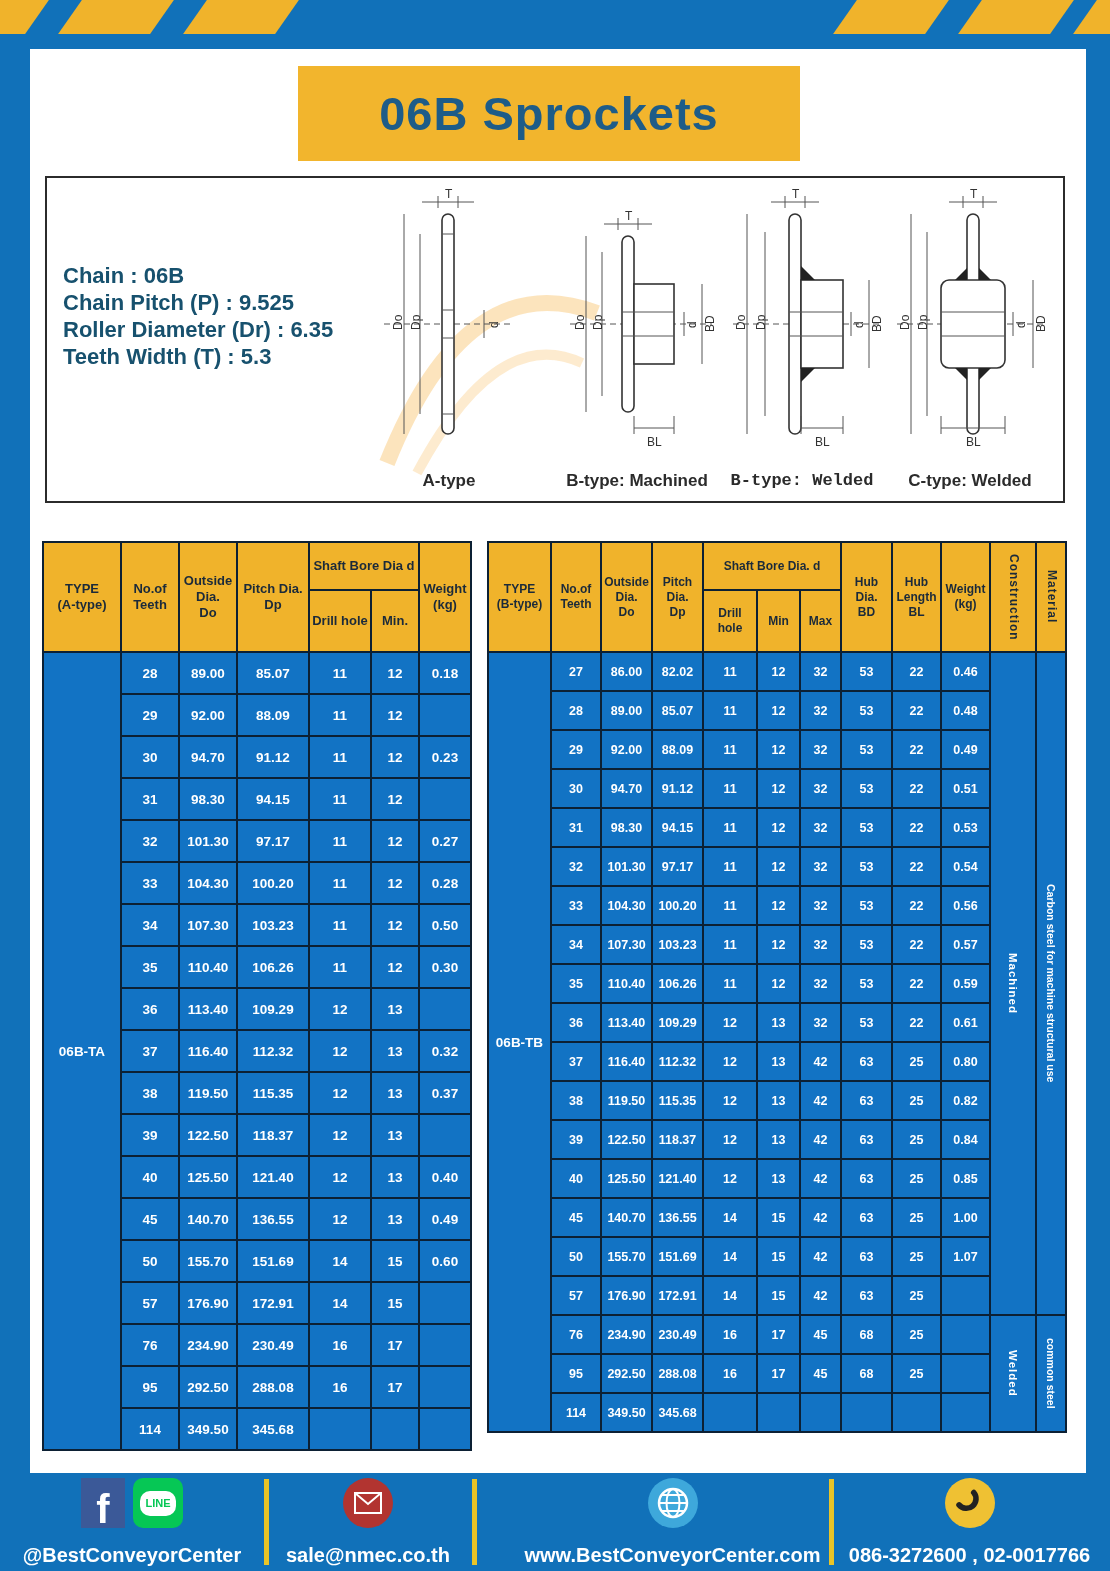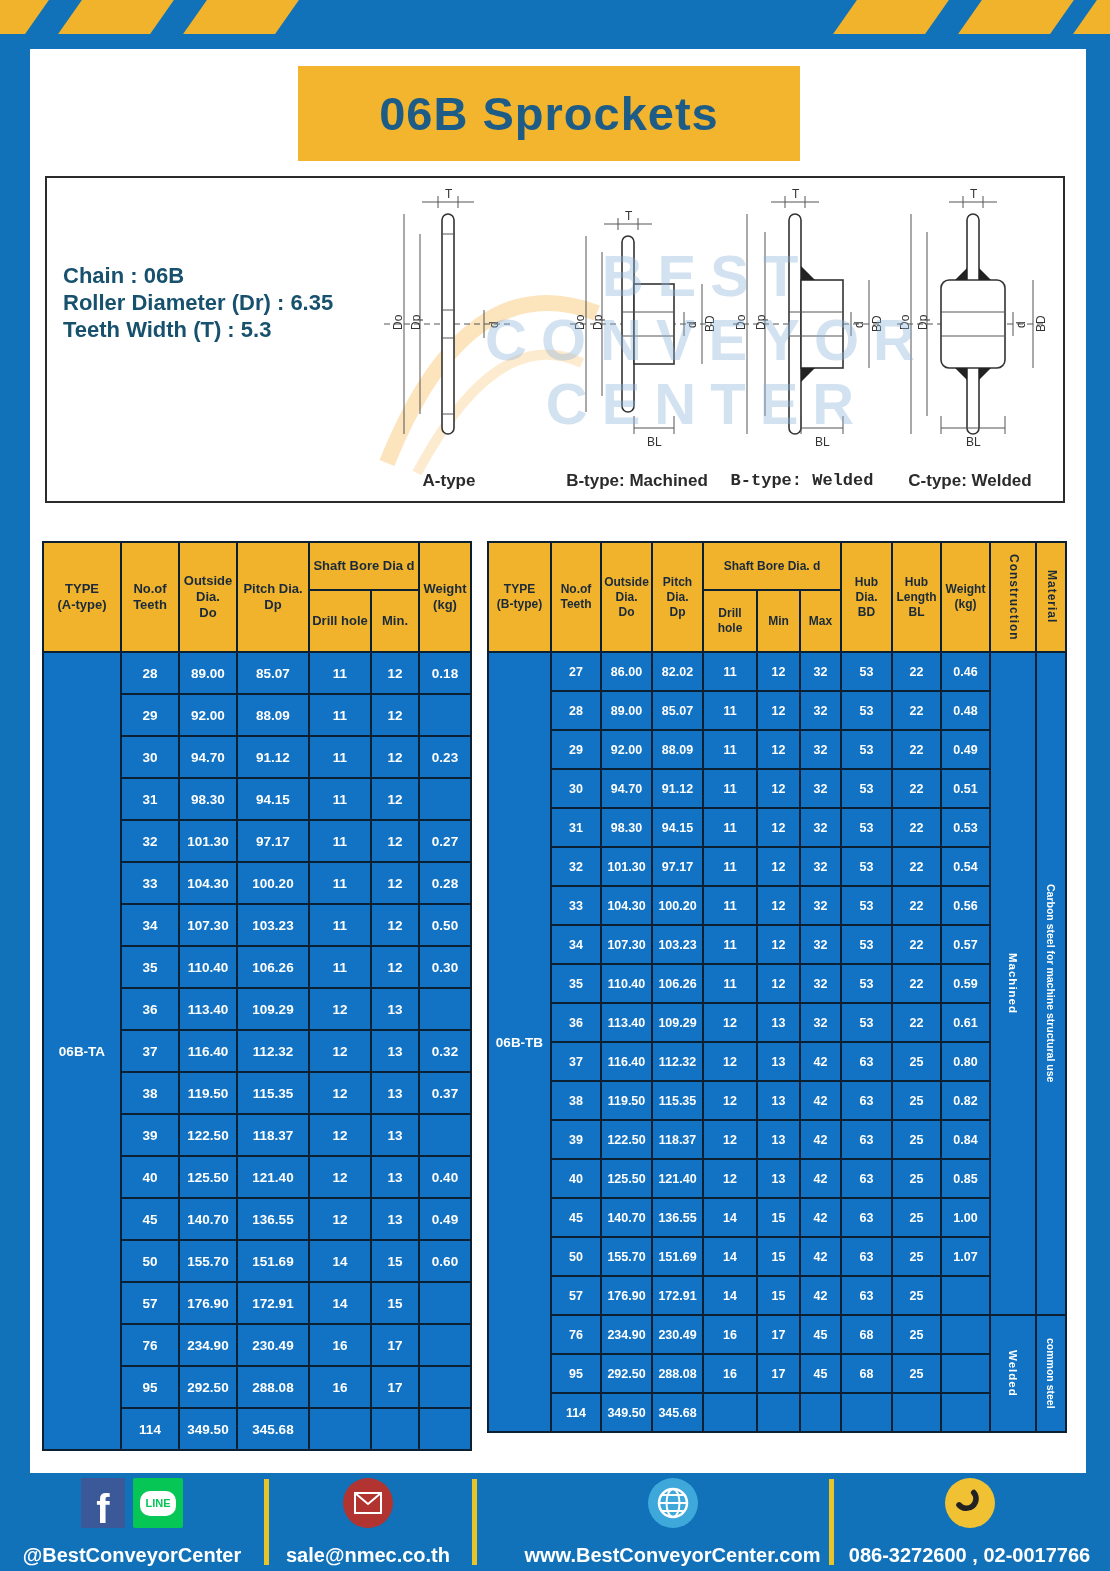--- a/index.html
+++ b/index.html
@@ -54,21 +54,21 @@
   .type-cell { font-size:13.5px !important; }
 
   
   .footer { position:absolute; left:0; top:1473px; width:1110px; height:98px; background:#1171B9; }
   .fdivider { position:absolute; top:6px; width:5px; height:86px; background:#E9C428; }
   .fsection { position:absolute; top:4px; height:92px; display:flex; flex-direction:column; align-items:center; justify-content:space-between; }
   .ficons { display:flex; gap:8px; align-items:center; height:52px; }
   .flabel { color:#ffffff; font-weight:bold; font-size:20px; white-space:nowrap; padding-bottom:2px; }
   .fb-icon { width:44px; height:50px; background:#3B5998; color:#fff; font-size:40px; font-weight:bold;
     display:flex; align-items:flex-end; justify-content:center; line-height:0.95; }
-  .line-icon { width:50px; height:50px; background:#06C755; border-radius:2px; display:flex; align-items:center; justify-content:center; }
+  .line-icon { width:50px; height:50px; background:#06C755; border-radius:10px; display:flex; align-items:center; justify-content:center; }
   .line-bubble { width:36px; height:25px; background:#fff; border-radius:10px; display:flex; align-items:center; justify-content:center;
     color:#06C755; font-size:11px; font-weight:bold; }
   .circle-icon { width:50px; height:50px; border-radius:50%; display:flex; align-items:center; justify-content:center; }
   .email-bg { background:#B23430; } .globe-bg { background:#3EA8DB; } .phone-bg { background:#EFC133; }
 </style>
 </head>
 <body>
 
 <div class="page">
 
@@ -87,28 +87,24 @@
       <h1>06B Sprockets</h1>
     </div>
 
     <div class="diagram-box">
 
       <svg class="swoosh" width="280" height="270">
         <path d="M40 230 Q120 30 250 80" fill="none" stroke="rgba(245,166,35,0.30)" stroke-width="16"></path>
         <path d="M70 240 Q150 90 235 130" fill="none" stroke="rgba(245,166,35,0.22)" stroke-width="10"></path>
       </svg>
 
-      <div class="watermark">
-        <div>BEST</div>
-        <div>CONVEYOR</div>
-        <div>CENTER</div>
-      </div>
 
       <div class="specs">
         <div>Chain : 06B</div>
+        <div>Chain Pitch (P) : 9.525</div>
         <div>Roller Diameter (Dr) : 6.35</div>
         <div>Teeth Width (T) : 5.3</div>
       </div>
 
       <div class="draw-group draw-a">
         <svg width="170" height="272" viewBox="0 0 170 272">
           <line class="dim" x1="20" y1="136" x2="150" y2="136" stroke-dasharray="6 4" stroke="#999"></line>
           <rect class="part" x="78" y="26" width="12" height="220" rx="6"></rect>
           <line class="dim" x1="78" y1="46" x2="90" y2="46"></line>
             <line class="dim" x1="78" y1="226" x2="90" y2="226"></line>

